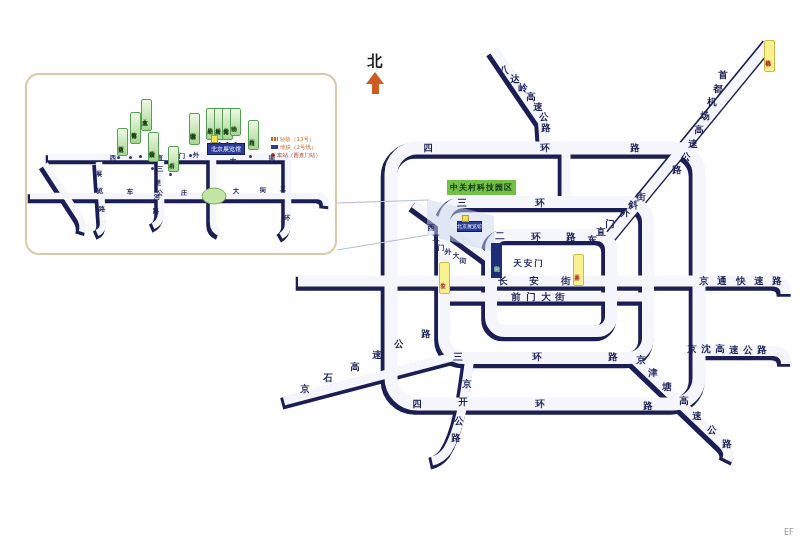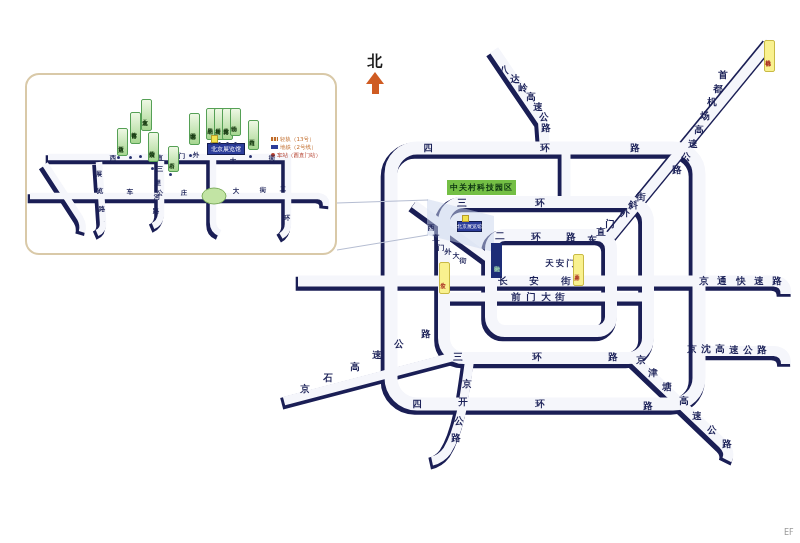--- a/index.html
+++ b/index.html
@@ -226,21 +226,21 @@
       <div class="rc in" style="left: 263px; top: 190px;">街</div>
       <div class="rc in" style="left: 283px; top: 189px;">二</div>
       <div class="rc in" style="left: 287px; top: 218px;">环</div>
       <div class="rc in" style="left: 160px; top: 169px;">三</div>
       <div class="rc in" style="left: 158px; top: 183px;">里</div>
       <div class="rc in" style="left: 157px; top: 197px;">河</div>
       <div class="rc in" style="left: 156px; top: 211px;">路</div>
       <div class="rc in" style="left: 99px; top: 174px;">展</div>
       <div class="rc in" style="left: 100px; top: 191px;">览</div>
       <div class="rc in" style="left: 102px; top: 209px;">路</div>
-      <div class="rc area" style="left: 529px; top: 263px; margin-left: 32px;">天安门</div>
+      <div class="rc area" style="left: 529px; top: 263px;">天安门</div>
       <div class="tagv sta" style="left: 763.5px; top: 40px; height: 30px;">首都机场</div>
       <div class="tagv sta" style="left: 438.5px; top: 262px; height: 30px;">公主坟</div>
       <div class="tagv sta" style="left: 572.5px; top: 254px; height: 30px;">王府井</div>
       <div class="tagv poi" style="left: 116.5px; top: 128px; height: 26px;">西苑饭店</div>
       <div class="dot" style="left: 116.5px; top: 155.5px;"></div>
       <div class="tagv poi" style="left: 129.5px; top: 112px; height: 30px;">首都体育馆</div>
       <div class="dot" style="left: 128.5px; top: 155.5px;"></div>
       <div class="tagv poi" style="left: 140.5px; top: 99px; height: 30px;">北京天文馆</div>
       <div class="dot" style="left: 138.5px; top: 154.5px;"></div>
       <div class="tagv poi" style="left: 147.5px; top: 132px; height: 28px;">紫竹院公园</div>

